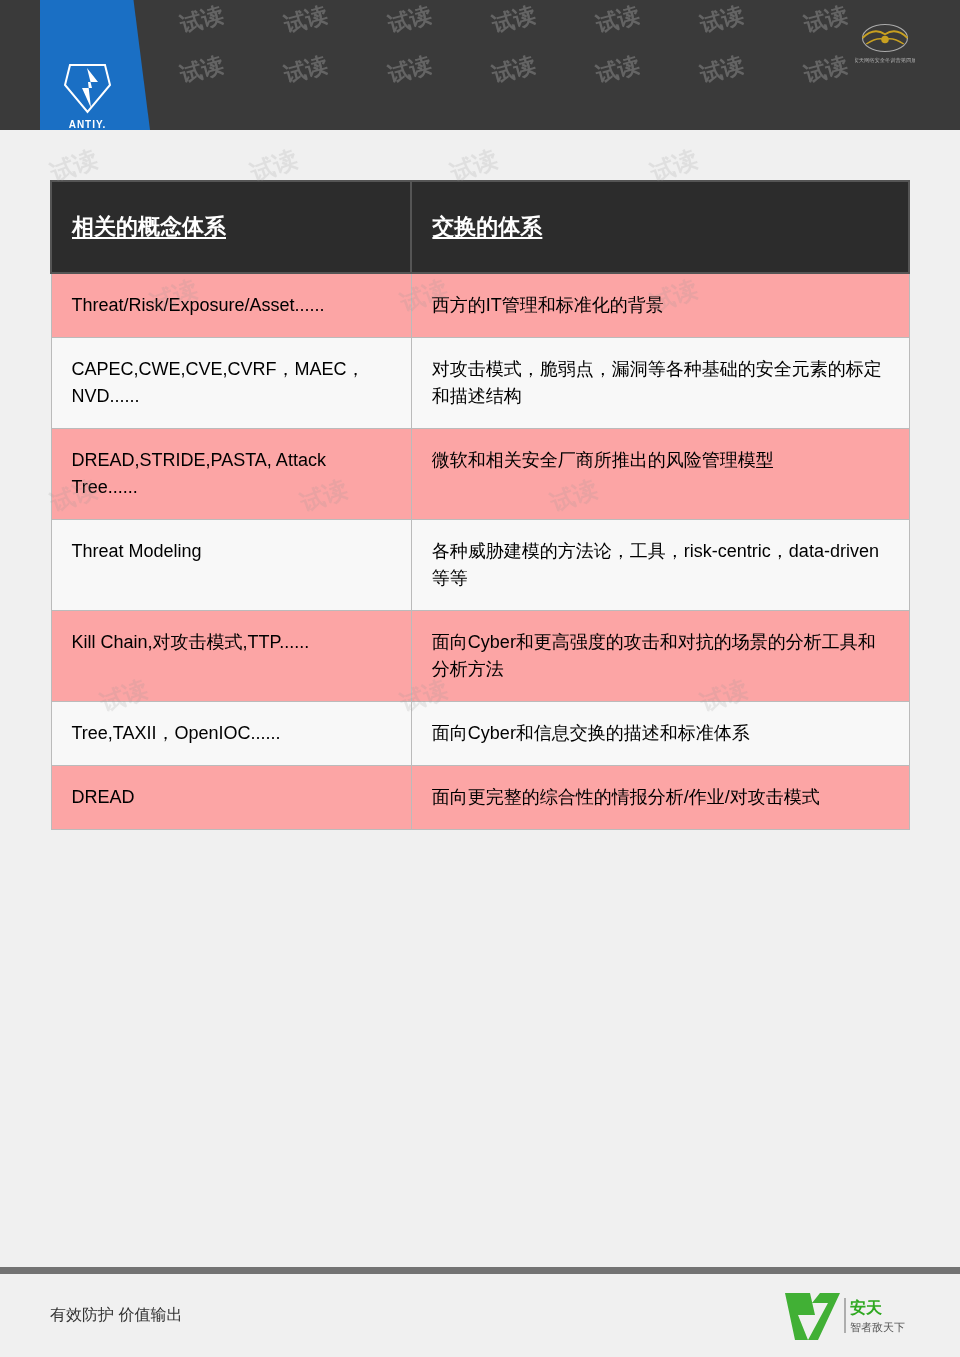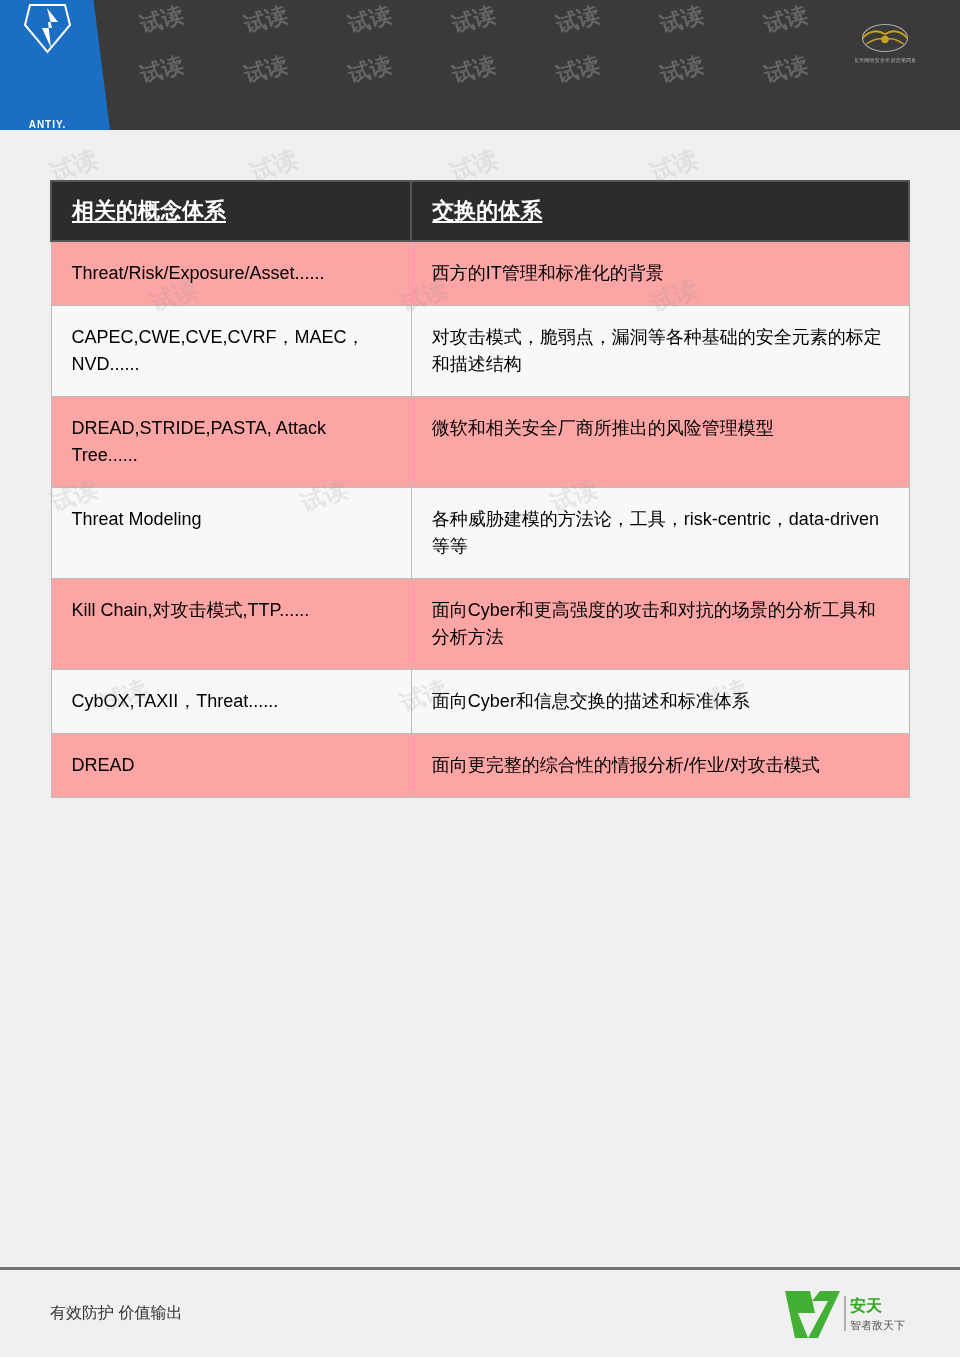--- a/index.html
+++ b/index.html
@@ -22,24 +22,25 @@
       align-items: center;
     }
 
     .logo-box {
       width: 110px;
       height: 100%;
       background: #1a6fc4;
       display: flex;
       flex-direction: column;
       align-items: center;
-      justify-content: space-between;
+      justify-content: flex-end;
       clip-path: polygon(0 0, 85% 0, 100% 100%, 0 100%);
       padding-right: 15px;
       flex-shrink: 0;
+      margin-left: 40px;
     }
 
     .logo-shield {
       width: 55px;
       height: 55px;
       position: relative;
     }
 
     .logo-text {
       color: white;
@@ -101,21 +102,21 @@
       width: 100%;
       border-collapse: collapse;
       margin-top: 10px;
     }
 
     .data-table th {
       background: #2c2c2c;
       color: white;
       font-size: 22px;
       font-weight: bold;
-      padding: 14px 20px;
+      padding: 30px 20px;
       text-align: left;
       border: 2px solid #555;
     }
 
     .data-table th .th-underline {
       text-decoration: underline;
       text-underline-offset: 3px;
     }
 
     .data-table td {
@@ -164,21 +165,21 @@
       position: absolute;
       bottom: 0;
       left: 0;
       right: 0;
       height: 90px;
       background: #f0f0f0;
       display: flex;
       align-items: center;
       justify-content: space-between;
       padding: 0 50px;
-      border-top: 3px solid #737373;
+      border-top: 7px solid #737373;
     }
 
     .footer-left {
       font-size: 16px;
       color: #333;
       font-weight: 500;
     }
 
     .footer-right {
       display: flex;
@@ -285,21 +286,21 @@
         </tr>
         <tr>
           <td class="col-left">Threat Modeling</td>
           <td class="col-right">各种威胁建模的方法论，工具，risk-centric，data-driven等等</td>
         </tr>
         <tr>
           <td class="col-left">Kill Chain,对攻击模式,TTP......</td>
           <td class="col-right">面向Cyber和更高强度的攻击和对抗的场景的分析工具和分析方法</td>
         </tr>
         <tr>
-          <td class="col-left">CybOX,TAXII，Threat......</td>
+          <td class="col-left">Tree,TAXII，OpenIOC......</td>
           <td class="col-right">面向Cyber和信息交换的描述和标准体系</td>
         </tr>
         <tr>
           <td class="col-left">DREAD</td>
           <td class="col-right">面向更完整的综合性的情报分析/作业/对攻击模式</td>
         </tr>
       </tbody>
   </table>
 </div>
 

